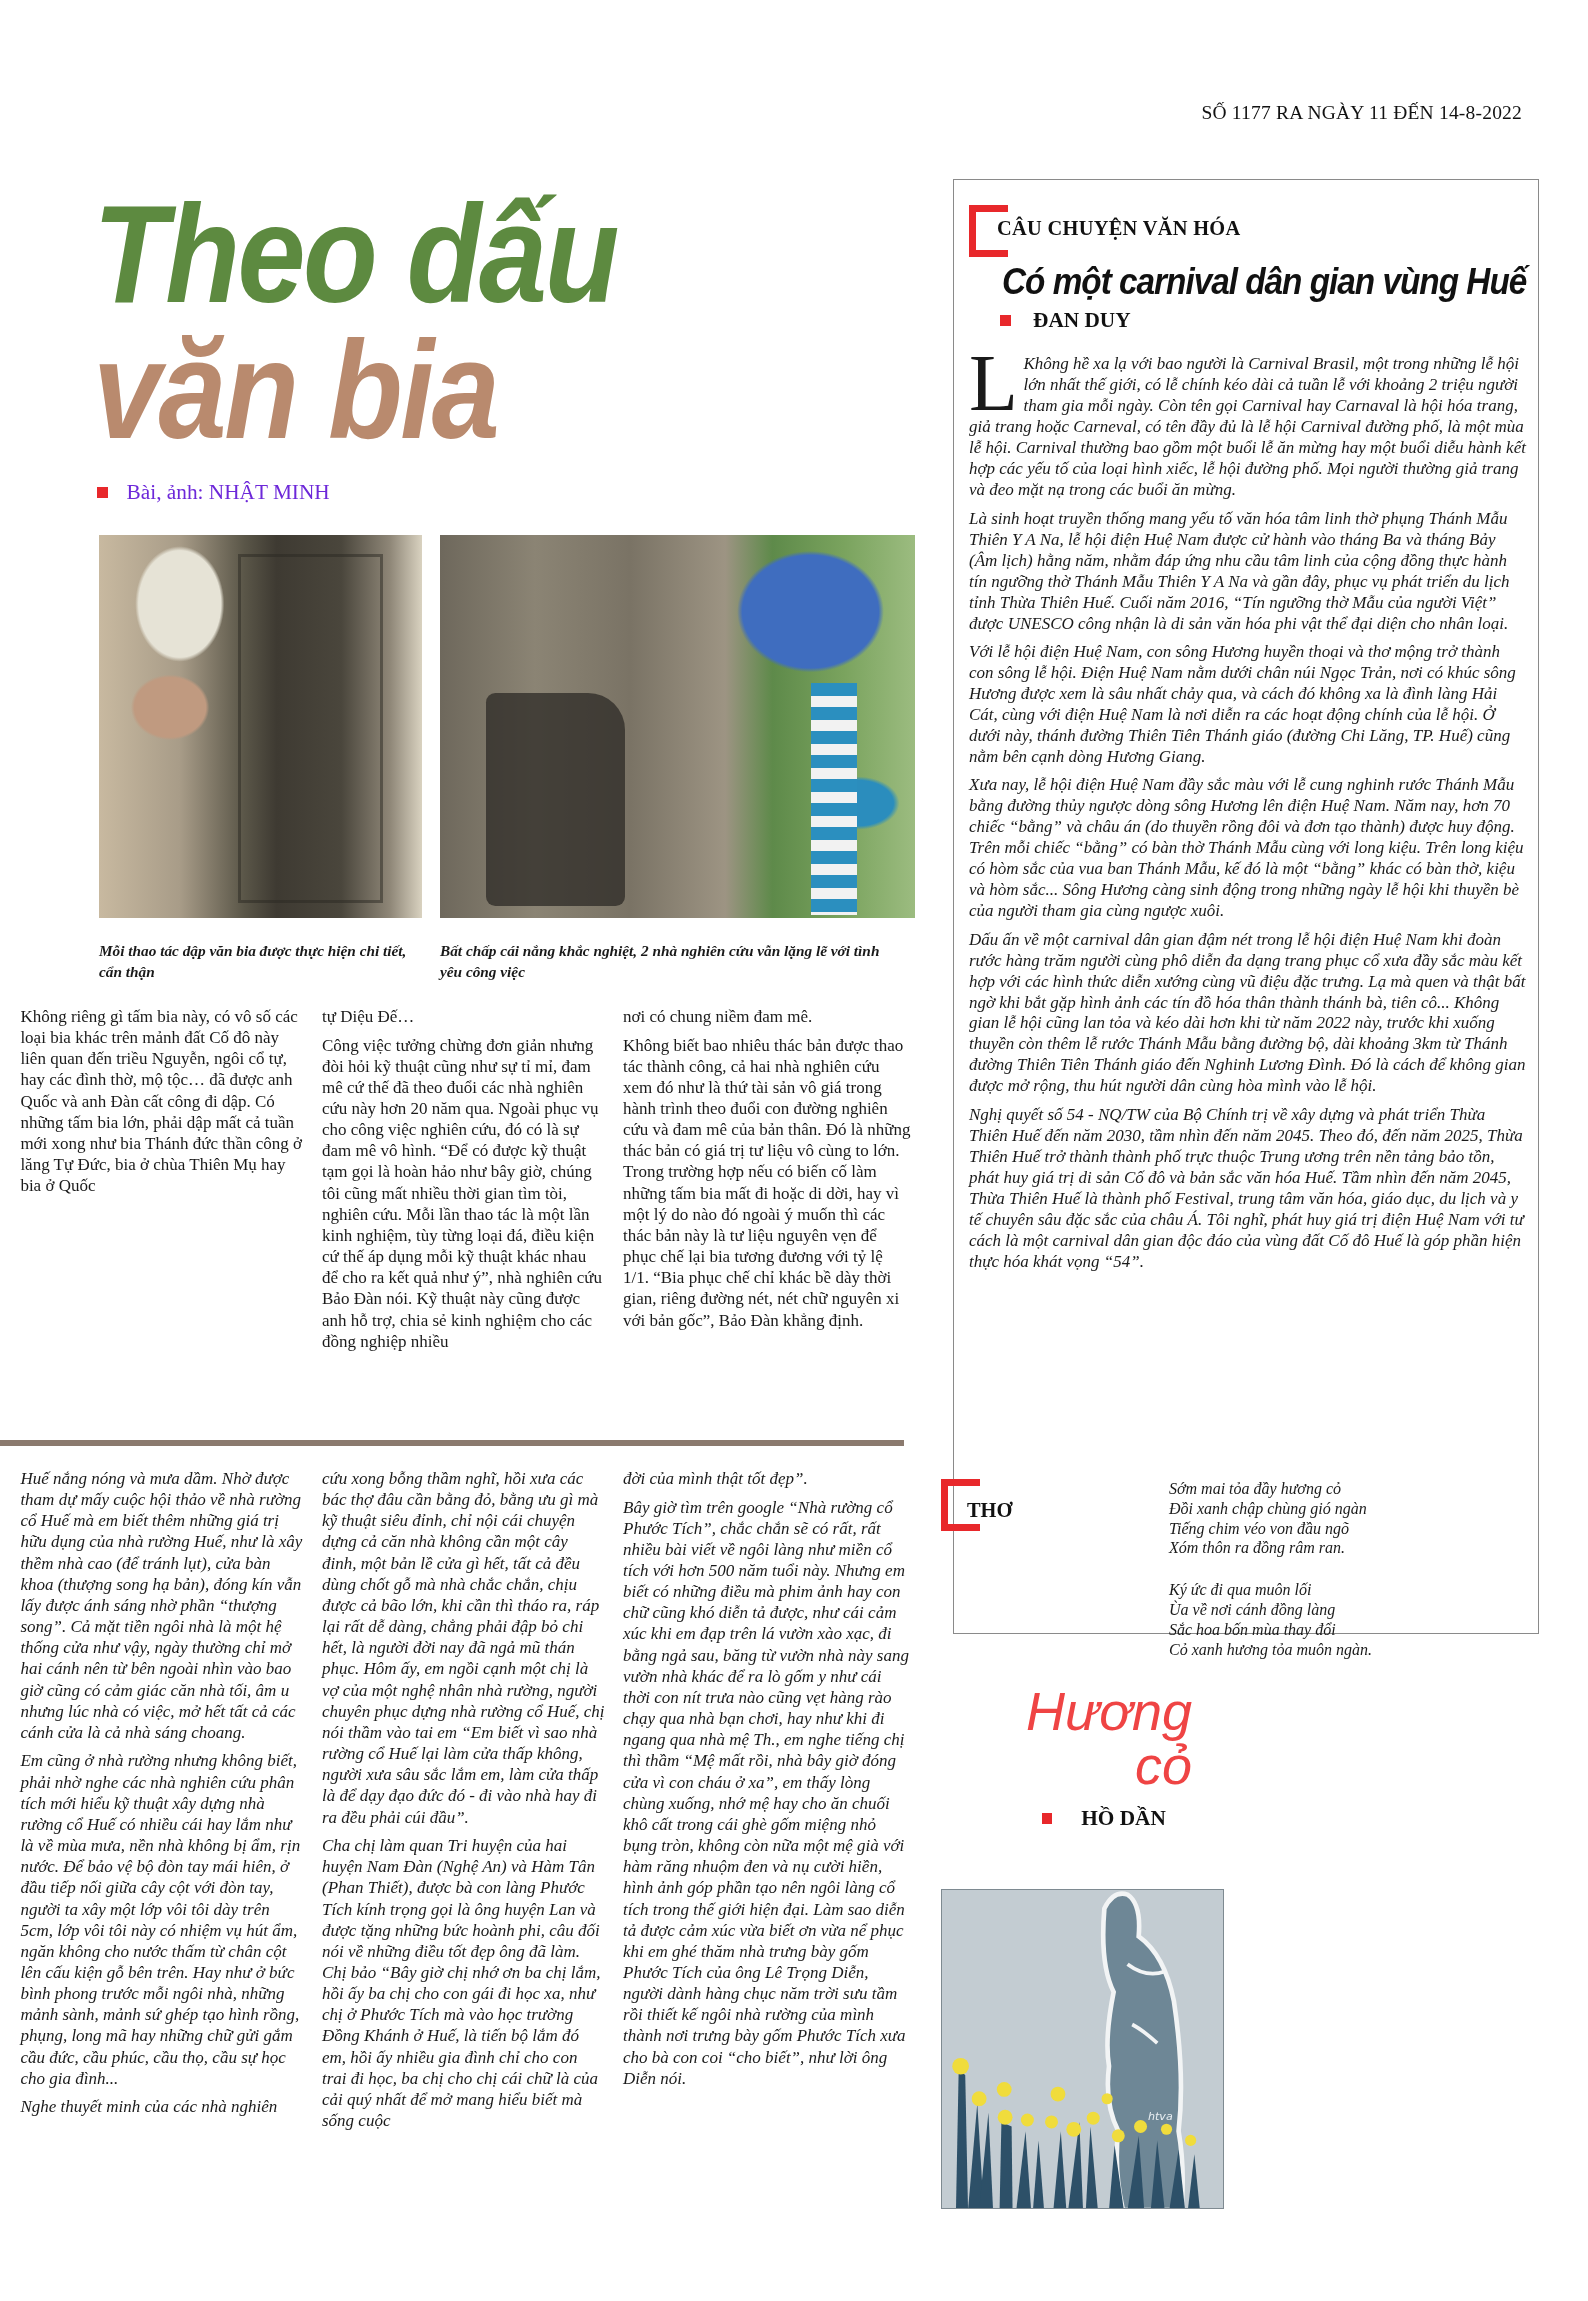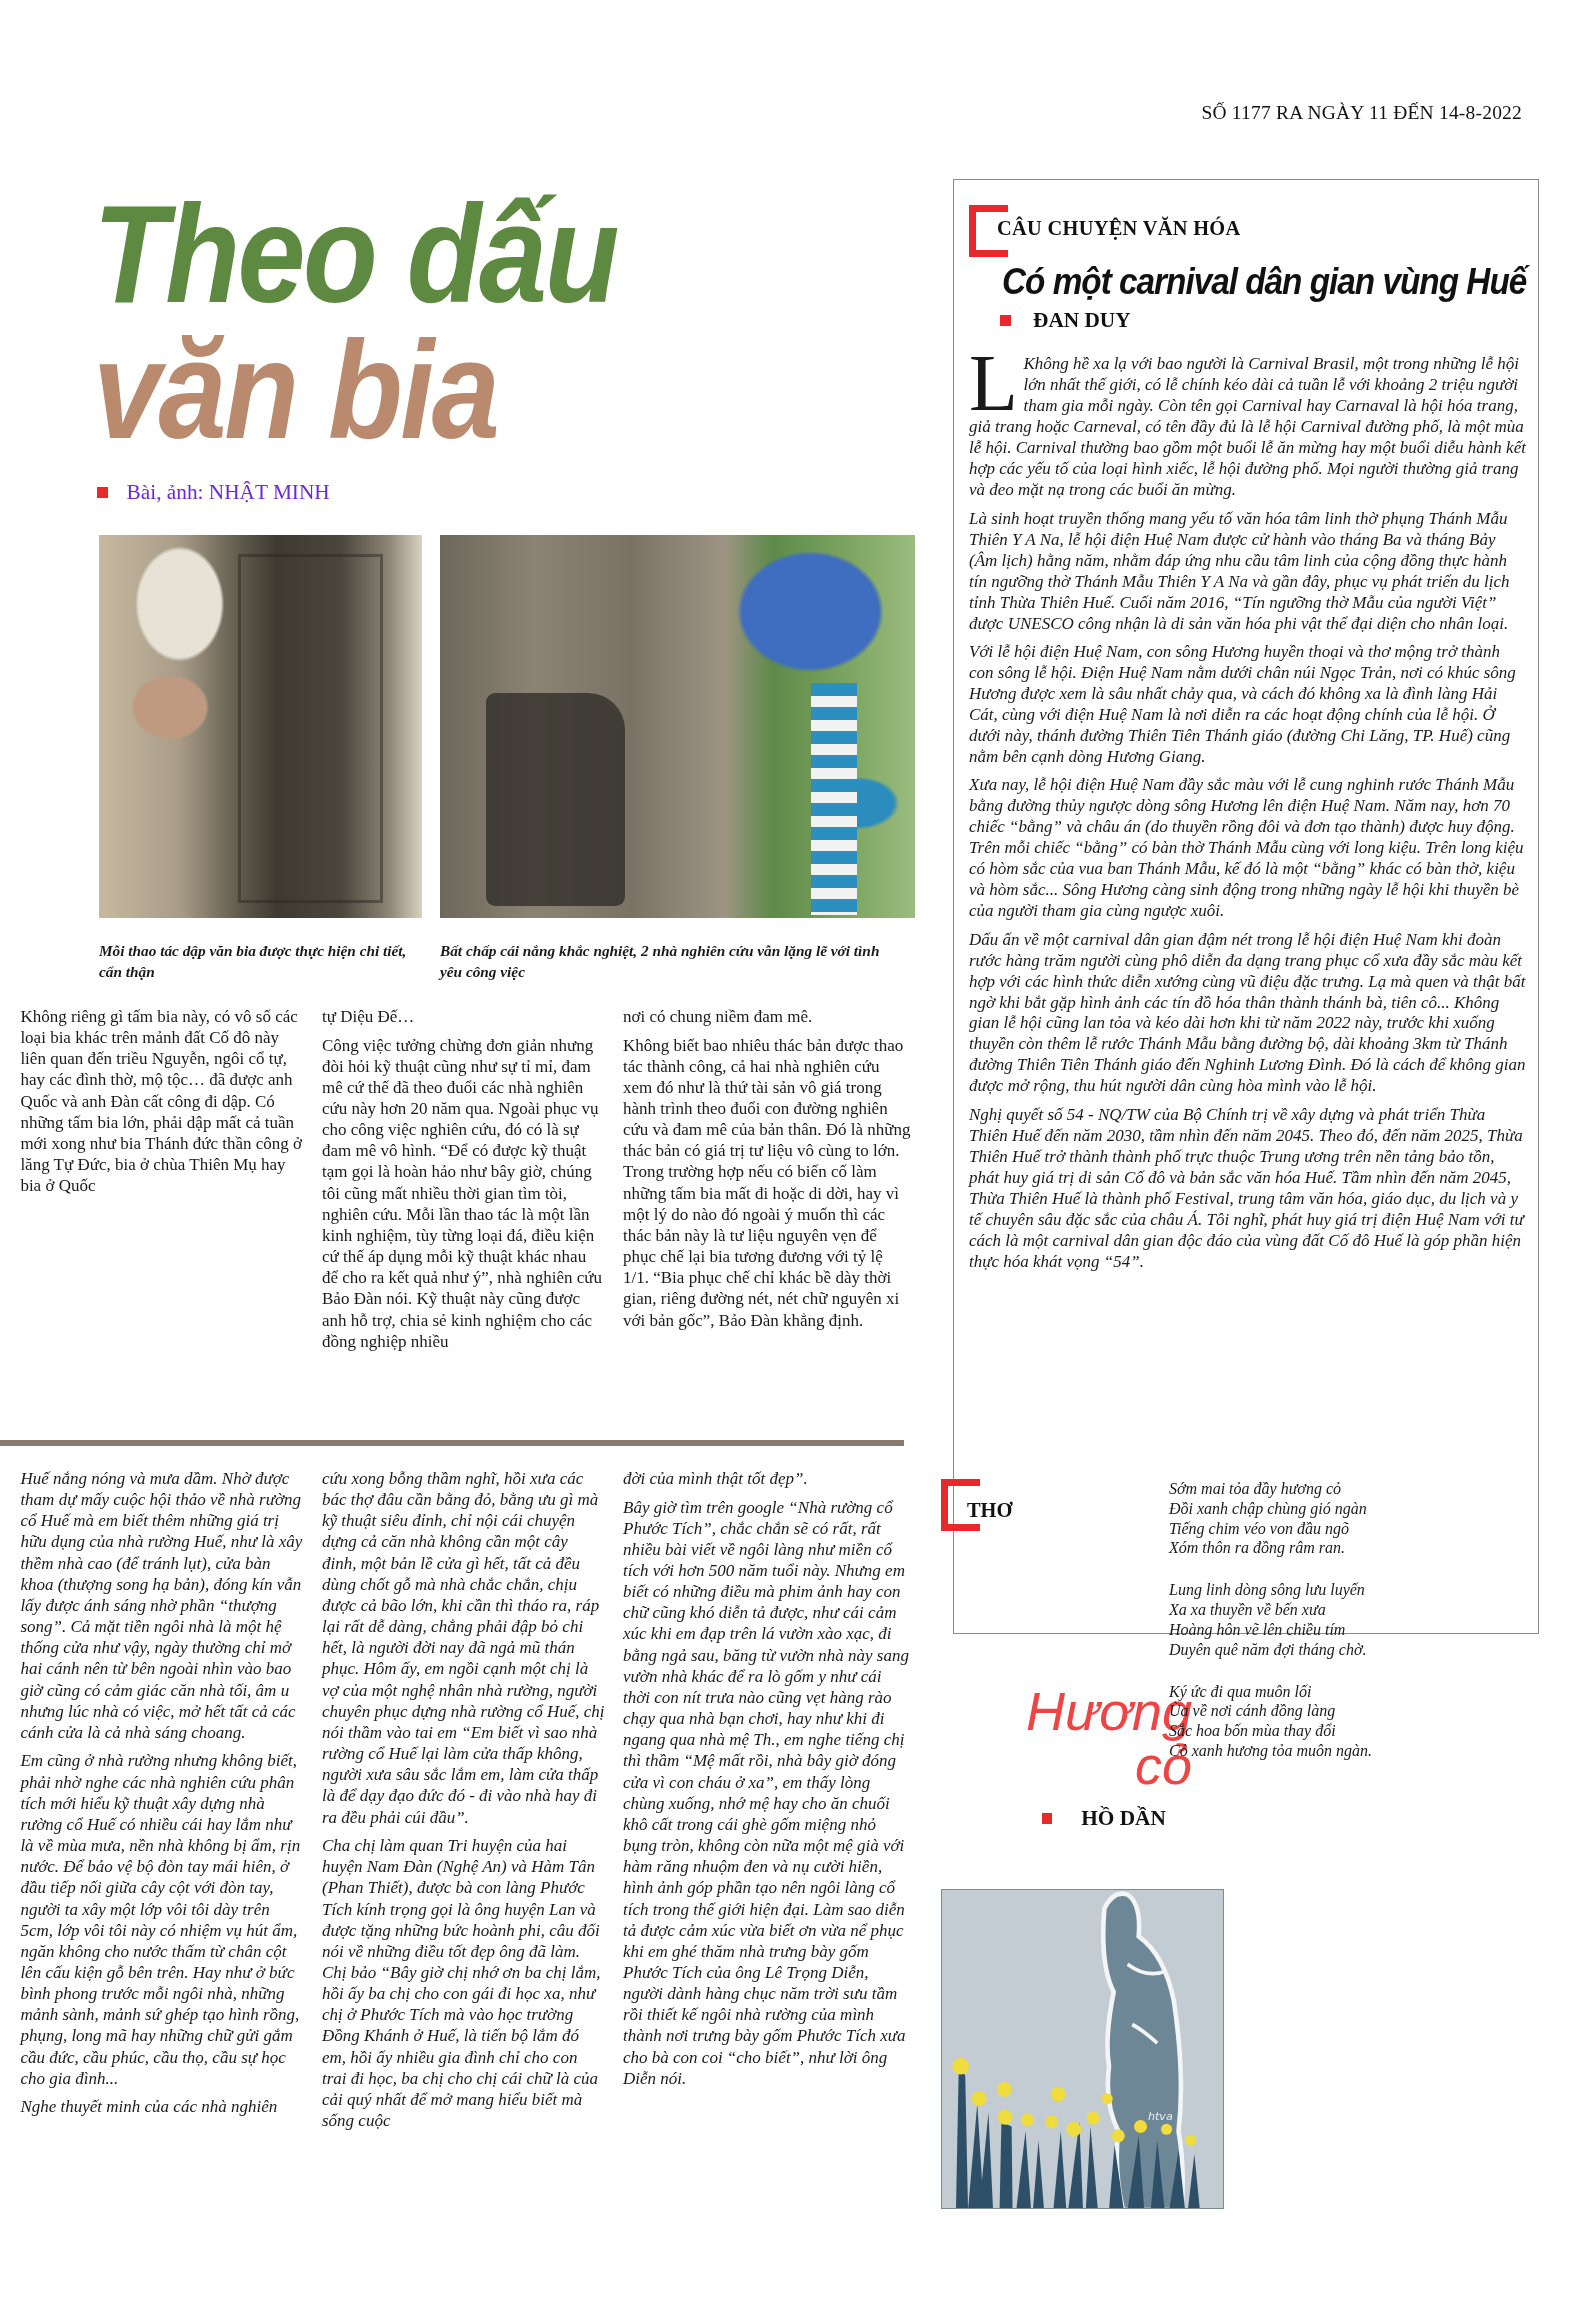--- a/index.html
+++ b/index.html
@@ -152,26 +152,20 @@
   <span class="red-square"></span>
   <span>HỒ DẦN</span>
 </div>
 
 <div class="stanzas">
   <div class="stanza">
     <div>Sớm mai tỏa đầy hương cỏ</div>
     <div>Đồi xanh chập chùng gió ngàn</div>
     <div>Tiếng chim véo von đầu ngõ</div>
     <div>Xóm thôn ra đồng râm ran.</div>
-  </div>
-  <div class="stanza">
-    <div>Lung linh dòng sông lưu luyến</div>
-    <div>Xa xa thuyền về bến xưa</div>
-    <div>Hoàng hôn vẽ lên chiều tím</div>
-    <div>Duyên quê năm đợi tháng chờ.</div>
   </div>
   <div class="stanza">
     <div>Ký ức đi qua muôn lối</div>
     <div>Ùa về nơi cánh đồng làng</div>
     <div>Sắc hoa bốn mùa thay đổi</div>
     <div>Cỏ xanh hương tỏa muôn ngàn.</div>
   </div>
 </div>
 
 <div class="illustration">

